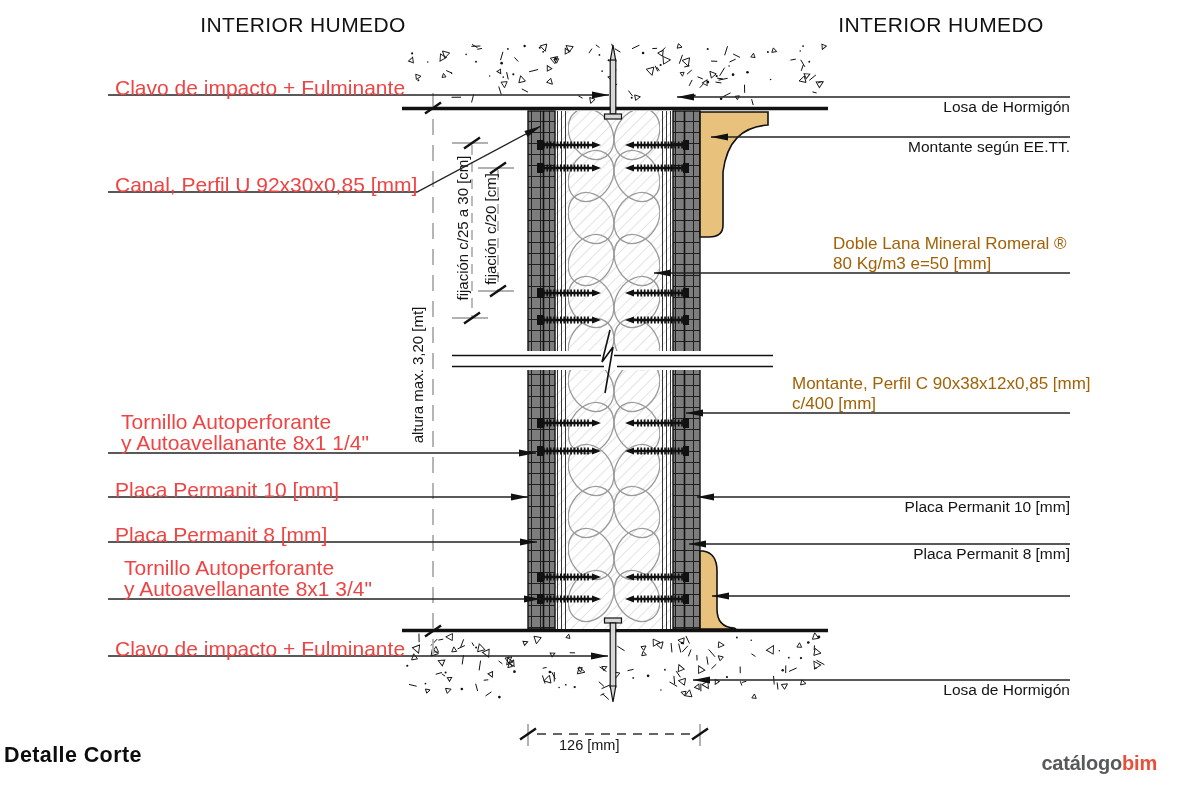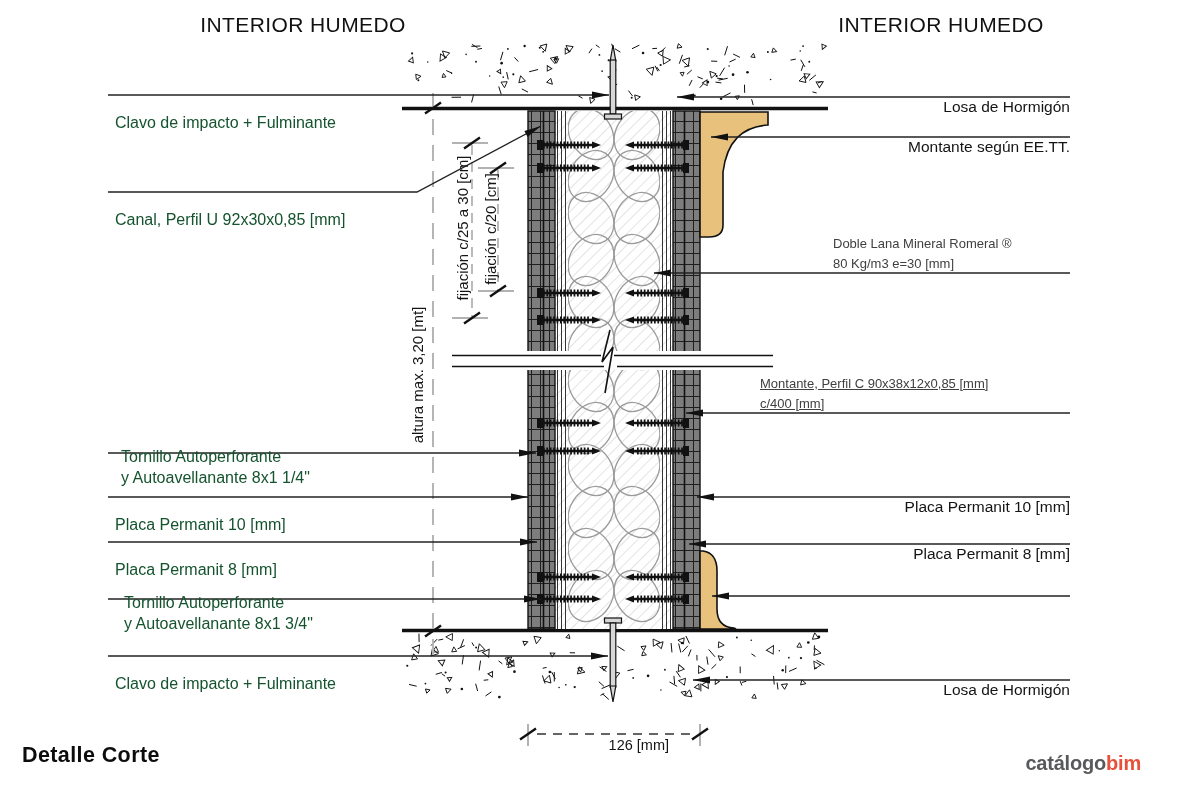--- a/index.html
+++ b/index.html
@@ -1,31 +1,31 @@
 <!DOCTYPE html>
 <html><head>
 <meta charset="utf-8">
 <style>
   html,body{margin:0;padding:0;background:#fff;}
   #canvas{position:relative;width:1181px;height:787px;background:#ffffff;overflow:hidden;
           font-family:"Liberation Sans", sans-serif;}
   svg{position:absolute;left:0;top:0;}
   .title{position:absolute;top:13px;font-size:21px;letter-spacing:.4px;color:#111;
          text-align:center;white-space:nowrap;}
-  .lbl{position:absolute;font-size:16px;line-height:21px;color:#14532d;white-space:nowrap;margin-top:35px;}
+  .lbl{position:absolute;font-size:21px;line-height:21px;color:#ef4444;white-space:nowrap;}
   .rlbl{position:absolute;right:111px;font-size:15.5px;line-height:21px;color:#141414;
         text-align:right;white-space:nowrap;margin-top:17px;}
-  .mlbl{position:absolute;font-size:13px;line-height:19.5px;color:#404040;white-space:nowrap;}
+  .mlbl{position:absolute;font-size:17px;line-height:19.5px;color:#a16207;white-space:nowrap;}
   .vlbl{position:absolute;font-size:15px;color:#141414;white-space:nowrap;
         transform:translate(-50%,-50%) rotate(-90deg);}
-  .dimtxt{position:absolute;left:559px;top:737px;width:110px;text-align:right;
+  .dimtxt{position:absolute;left:559px;top:737px;width:110px;text-align:left;
           font-size:14.5px;color:#141414;}
-  .footer-title{position:absolute;left:22px;top:743px;font-size:21.5px;font-weight:700;
+  .footer-title{position:absolute;left:4px;top:743px;font-size:21.5px;font-weight:700;
                 letter-spacing:.4px;color:#0d0d0d;}
-  .logo{position:absolute;right:40px;top:752px;font-size:20px;font-weight:700;
+  .logo{position:absolute;right:24px;top:752px;font-size:20px;font-weight:700;
         letter-spacing:-.2px;white-space:nowrap;}
 </style>
 </head>
 <body>
 
 <div id="canvas">
 
   <svg id="drawing" width="1181" height="787" viewBox="0 0 1181 787">
     <defs>
       <pattern id="pgrid" width="9" height="11" patternUnits="userSpaceOnUse">
@@ -495,23 +495,23 @@
   <div class="lbl" style="left:124px;top:557px;">
     <div>Tornillo Autoperforante</div>
     <div>y Autoavellanante 8x1 3/4"</div>
   </div>
   <div class="lbl" style="left:115px;top:638px;">Clavo de impacto + Fulminante</div>
 
   <div class="rlbl" style="top:79px;">Losa de Hormigón</div>
   <div class="rlbl" style="top:119px;">Montante según EE.TT.</div>
   <div class="mlbl" style="left:833px;top:234px;">
     <div>Doble Lana Mineral Romeral ®</div>
-    <div>80 Kg/m3  e=30 [mm]</div>
+    <div>80 Kg/m3  e=50 [mm]</div>
   </div>
-  <div class="mlbl" style="left:760px;top:374px;text-decoration:underline;">
+  <div class="mlbl" style="left:792px;top:374px;">
     <div>Montante, Perfil C 90x38x12x0,85 [mm]</div>
     <div>c/400 [mm]</div>
   </div>
   <div class="rlbl" style="top:479px;">Placa Permanit 10 [mm]</div>
   <div class="rlbl" style="top:526px;">Placa Permanit 8 [mm]</div>
   <div class="rlbl" style="top:662px;">Losa de Hormigón</div>
 
   <div class="vlbl" style="left:417px;top:375px;">altura max. 3,20 [mt]</div>
   <div class="vlbl" style="left:462px;top:228px;">fijación c/25 a 30 [cm]</div>
   <div class="vlbl" style="left:490px;top:229px;">fijación c/20 [cm]</div>

